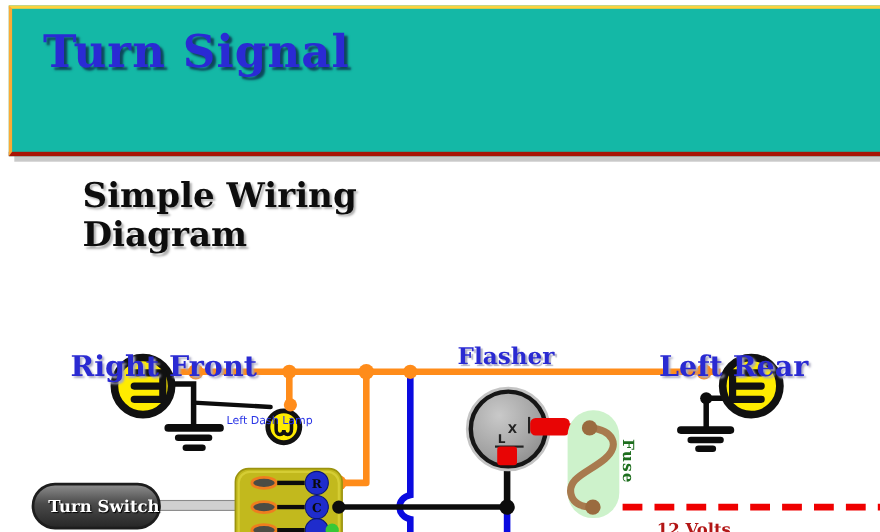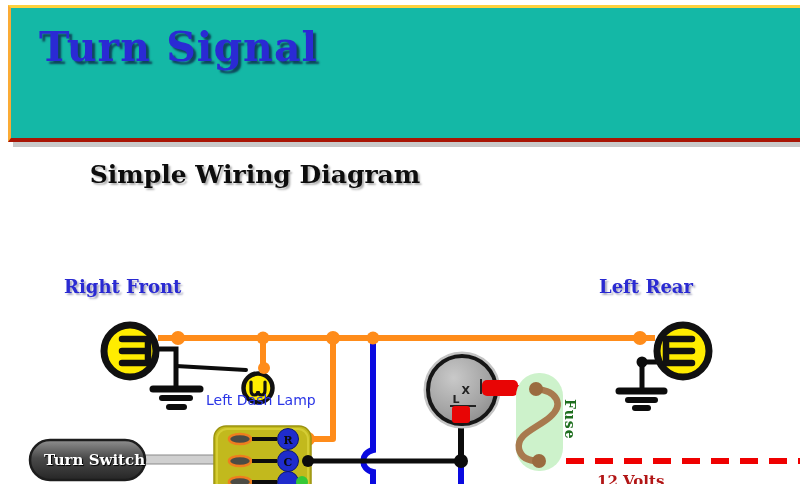--- a/index.html
+++ b/index.html
@@ -9,31 +9,31 @@
   #banner{position:absolute;left:8px;top:5px;width:774px;height:130px;
           background:#14b8a6;
           border-top:3px solid #fdd13d;border-left:3px solid #fbab35;
           border-bottom:4px solid #a81505;border-right:3px solid #edc9a0;
           box-shadow:5px 5px 0 #c9c9c9;
           text-align:left;padding-left:28px;}
   .title-line{color:#2a2ad4;font-weight:bold;font-size:41px;line-height:52px;
               letter-spacing:1px;text-shadow:3px 3px 2px rgba(10,10,50,.65);}
   #banner .pad{padding-top:13px;}
   
-  #subtitle{position:absolute;left:75px;top:160px;width:360px;text-align:center;
-            font-size:25px;font-weight:bold;color:#0d0d0d;
+  #subtitle{position:absolute;left:75px;top:160px;width:360px;text-align:left;
+            font-size:31px;font-weight:bold;color:#0d0d0d;
             text-shadow:2px 2px 2px #b0b0b0;}
   
-  .lamp-label{position:absolute;font-weight:bold;font-size:18px;color:#2a2ad2;
-              text-shadow:2px 2px 2px #a8a8c0;white-space:nowrap;}
+  .lamp-label{position:absolute;font-weight:bold;font-size:26px;color:#2a2ad2;
+              text-shadow:2px 2px 2px #a8a8c0;white-space:nowrap;margin-top:43px;}
   #lbl-right-front{left:64px;top:276px;}
   #lbl-right-rear{left:599px;top:276px;}
   #lbl-flasher{position:absolute;left:416px;top:311px;font-size:21px;font-weight:bold;
                color:#2a2ad2;text-shadow:2px 2px 1px #b0b0c6;}
-  #lbl-dash{position:absolute;left:206px;top:392px;font-size:14px;
+  #lbl-dash{position:absolute;left:206px;top:377px;font-size:10px;
             font-family:"DejaVu Sans",sans-serif;color:#2a35e6;white-space:nowrap;}
   #lbl-fuse{position:absolute;left:562px;top:399px;writing-mode:vertical-rl;
             font-size:14px;font-weight:bold;color:#1e6e1e;letter-spacing:1px;}
   #lbl-12v{position:absolute;left:597px;top:472px;font-size:15px;font-weight:bold;
            color:#b21616;white-space:nowrap;}
   #lbl-turn-switch{position:absolute;left:30px;top:440px;width:129px;height:40px;
            line-height:40px;text-align:center;color:#ffffff;font-size:15px;
            font-weight:bold;z-index:5;text-shadow:1px 1px 1px #000;}
   svg{position:absolute;left:0;top:0;}
 </style>
@@ -178,18 +178,19 @@
       </g>
 
       <circle cx="308" cy="461" r="6" fill="#0c0c0c"></circle>
     </g>
 
     <circle cx="461" cy="461" r="7" fill="#0c0c0c"></circle>
   </svg>
 
   <div id="lbl-right-front" class="lamp-label">Right Front</div>
   <div id="lbl-right-rear" class="lamp-label">Left Rear</div>
+  <div id="lbl-flasher">Flasher</div>
   <div id="lbl-dash">Left Dash Lamp</div>
   <div id="lbl-fuse">Fuse</div>
   <div id="lbl-12v">12 Volts</div>
   <div id="lbl-turn-switch">Turn Switch</div>
 
 </div>
 
 </body></html>

